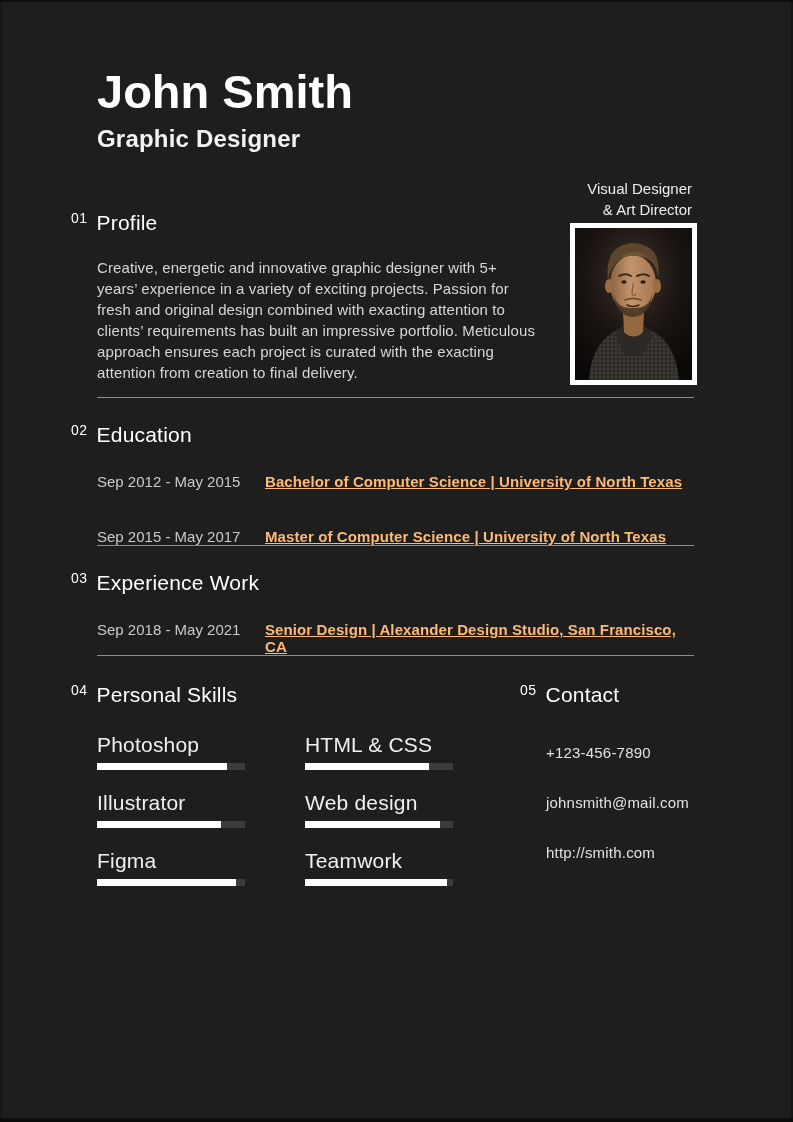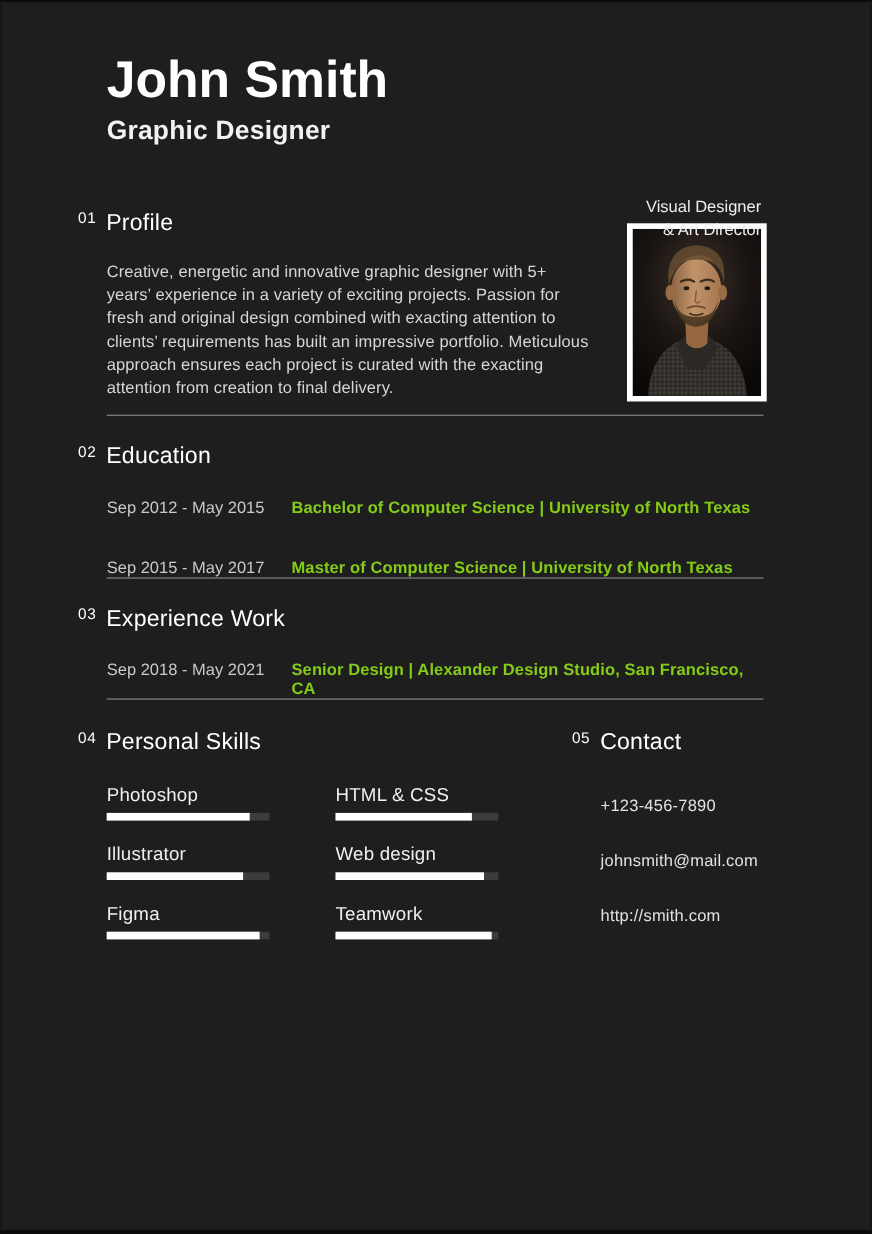--- a/index.html
+++ b/index.html
@@ -3,21 +3,21 @@
 <meta charset="utf-8">
 <style>
   * { margin:0; padding:0; box-sizing:border-box; }
   html { background:#141313; }
   body { width:793px; height:1122px; margin:0 auto; font-family:"Liberation Sans", sans-serif; }
   .page {
     position:relative; width:793px; height:1122px; background:#1F1E1E; color:#fff;
     box-shadow: inset 0 2px 0 #0d0c0c, inset 0 -4px 0 #0d0c0c, inset 2px 0 0 #161515, inset -2px 0 0 #161515;
     overflow:hidden;
   }
-  .content { margin:0 99px 0 97px; width:597px; padding-top:44px; }
+  .content { margin:0 99px 0 97px; width:597px; padding-top:64px; }
 
   
   h1.name { font-size:47px; font-weight:700; letter-spacing:0; line-height:1.18; color:#fff; }
   .job-title { font-size:24px; font-weight:700; color:#F2F2F2; margin-top:6px; letter-spacing:0.2px; }
   .tagline { position:absolute; top:178px; right:101px; text-align:right; font-size:15px; line-height:21px; color:#EDEDED; }
 
   
   .sec-head { display:flex; align-items:flex-start; margin-left:-26px; }
   .sec-num { font-size:14px; font-weight:400; color:#ffffff; margin-right:9px; position:relative; top:-1px; letter-spacing:0.5px; }
   .sec-title { font-size:21px; font-weight:400; color:#fff; letter-spacing:0.2px; }
@@ -31,29 +31,29 @@
   hr.rule { border:none; border-top:1px solid #8E8E8E; margin:0; }
   .rule-1 { margin-top:40px; }
   .rule-2 { margin-top:37px; }
   .rule-3 { margin-top:41px; }
 
   
   .timeline-section { margin-top:25px; }
   .timeline-rows { margin-top:26px; display:flex; flex-direction:column; gap:38px; }
   .t-row { display:flex; align-items:baseline; font-size:15px; }
   .t-dates { width:152px; flex:0 0 152px; color:#C9C9C9; font-weight:400; }
-  .t-desc { margin-left:16px; color:#84cc16; font-weight:700; letter-spacing:0.1px; }
+  .t-desc { margin-left:16px; color:#fdba74; font-weight:700; letter-spacing:0.1px;text-decoration:underline; }
 
   
   .bottom { margin-top:27px; display:flex; justify-content:space-between; }
   .skills-col { width:356px; }
   .contact-col { width:148px; }
 
   .skills-grid { margin-top:26px; display:grid; grid-template-columns:148px 148px; column-gap:60px; row-gap:21px; }
-  .skill-label { font-size:17px; color:#F0F0F0; letter-spacing:0.2px; }
+  .skill-label { font-size:21px; color:#F0F0F0; letter-spacing:0.2px; }
   .skill-track { margin-top:6px; width:148px; height:7px; background:#3D3C3C; }
   .skill-fill { height:7px; background:#FFFFFF; }
 
   .contact-list { margin-top:37px; display:flex; flex-direction:column; gap:33px; }
   .contact-item { font-size:15px; color:#E2E2E2; letter-spacing:0.2px; }
 </style>
 </head>
 <body>
 
 <div class="page">

